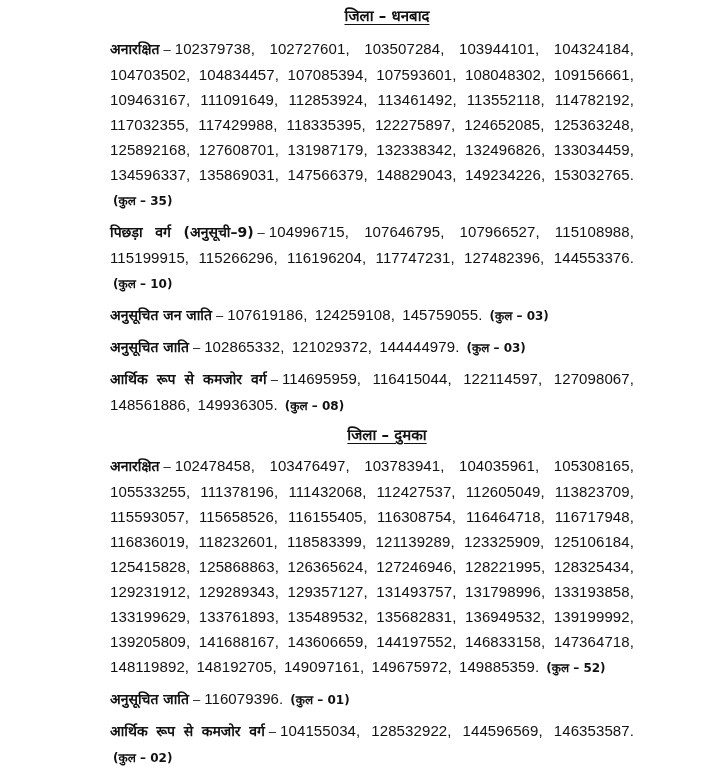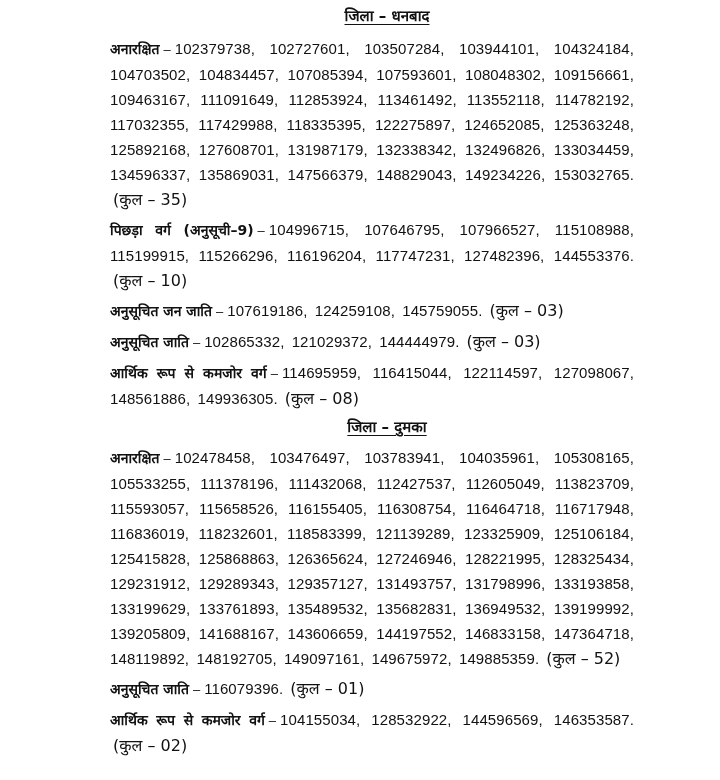--- a/index.html
+++ b/index.html
@@ -50,22 +50,22 @@
     margin: 0 4px;
   }
   .numbers {
     font-family: "Liberation Sans", sans-serif;
     font-size: 15px;
     word-spacing: 3px;
     letter-spacing: 0.1px;
   }
   .total {
     font-family: "DejaVu Sans", sans-serif;
-    font-size: 16px;
-    font-weight: normal;
+    font-size: 12px;
+    font-weight: bold;
     margin-left: 3px;
     white-space: nowrap;
   }
 </style>
 </head>
 <body>
 
 <div class="page">
 
   <h2 class="district-title first">जिला – धनबाद</h2>

